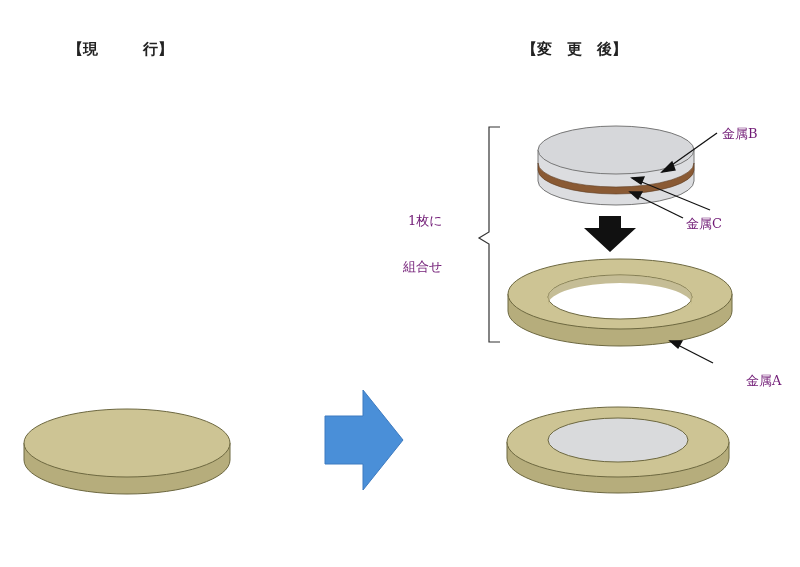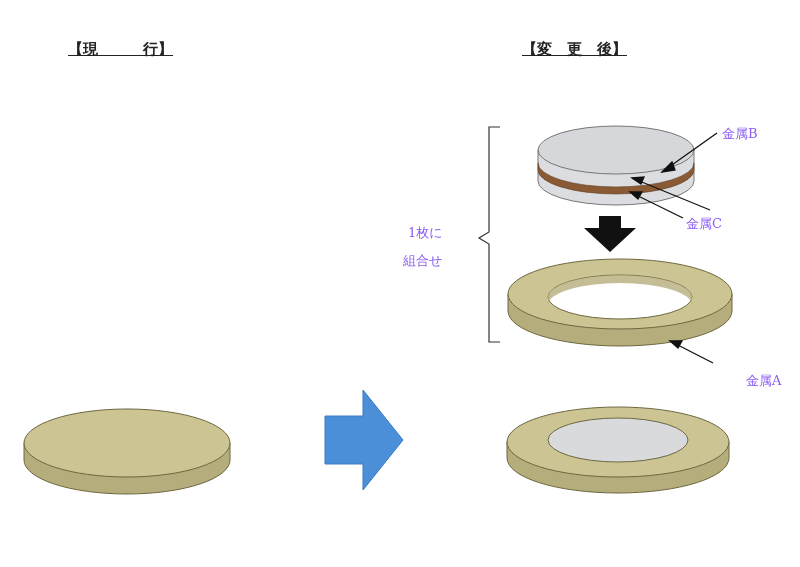--- a/index.html
+++ b/index.html
@@ -1,19 +1,19 @@
 <!DOCTYPE html>
 <html><head>
 <meta charset="utf-8">
 <style>
   html, body { margin:0; padding:0; background:#ffffff; }
   body { width:800px; height:567px; position:relative; overflow:hidden; font-family:"DejaVu Serif", serif; }
   .label { position:absolute; color:#333; white-space:nowrap; }
-  .head { font-family:"DejaVu Sans", sans-serif; font-weight:bold; font-size:15px; color:#222;text-decoration:underline; }
-  .small { font-size:13px; font-family:"DejaVu Serif", serif; color:#8b5cf6; }
+  .head { font-family:"DejaVu Sans", sans-serif; font-weight:bold; font-size:15px; color:#222; }
+  .small { font-size:13px; font-family:"DejaVu Serif", serif; color:#701a75; }
   svg { position:absolute; left:0; top:0; }
 </style>
 </head>
 <body>
 
 <div class="label head" style="left:68px;top:40px;">【現　　　行】</div>
 <div class="label head" style="left:522px;top:40px;">【変　更　後】</div>
 
 <svg width="800" height="567">
 
@@ -57,14 +57,14 @@
     <line x1="683" y1="218" x2="630" y2="192"></line>
     <polygon points="630,192 642,192 638,199" fill="#111"></polygon>
     <line x1="713" y1="363" x2="670" y2="341"></line>
     <polygon points="670,341 682,341 678,348" fill="#111"></polygon>
   </g>
 </svg>
 
 <div class="label small" style="left:722px;top:125px;">金属B</div>
 <div class="label small" style="left:686px;top:215px;">金属C</div>
 <div class="label small" style="left:718px;top:372px;margin-left:28px;">金属A</div>
-<div class="label small" style="left:408px;top:224px;">1枚に</div>
-<div class="label small" style="left:403px;top:252px;">組合せ</div>
+<div class="label small" style="left:408px;top:212px;">1枚に</div>
+<div class="label small" style="left:403px;top:258px;">組合せ</div>
 
 </body></html>

